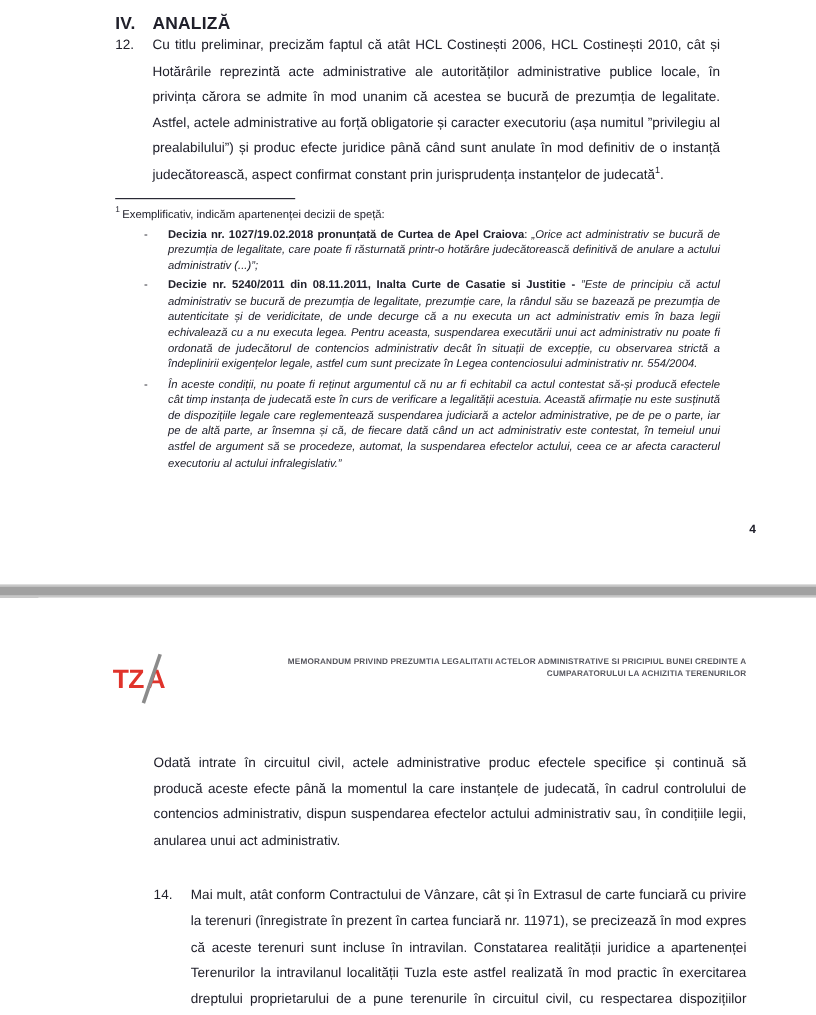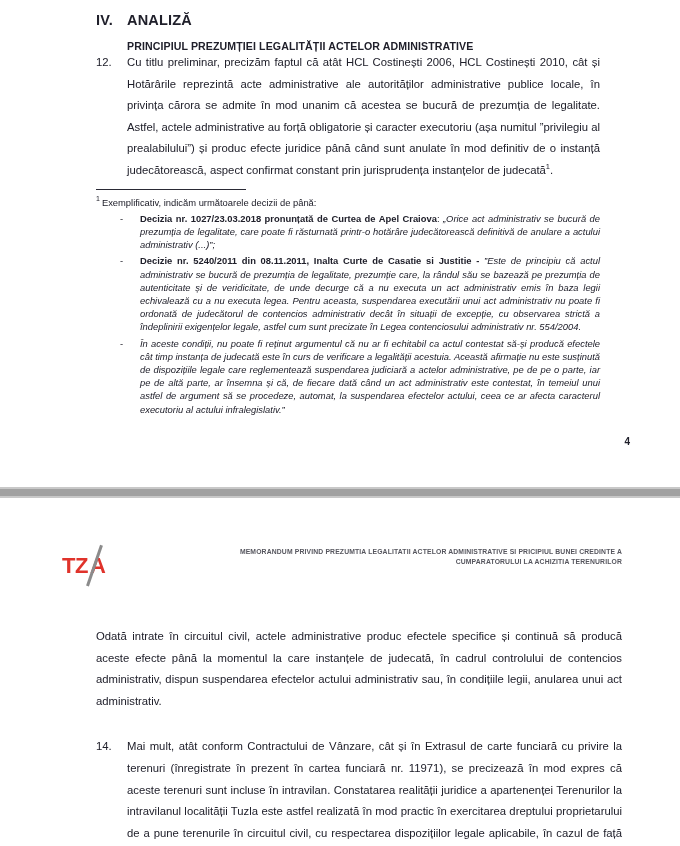--- a/index.html
+++ b/index.html
@@ -5,21 +5,21 @@
   html, body { margin: 0; padding: 0; }
   body {
     width: 680px; height: 846px;
     background: #ffffff;
     font-family: "Liberation Sans", sans-serif;
     color: #20202b;
     overflow: hidden;
   }
   .sheet { position: relative; background: #ffffff; overflow: hidden; }
   #sheet1 { height: 487px; }
-  #sheet2 { height: 348px; }
+  #sheet2 { height: 348px; margin-left: 32px; }
   #page-break-band {
     height: 11px;
     box-sizing: border-box;
     background: #a1a1a1;
     border-top: 2px solid #c8c8c8;
     border-bottom: 2px solid #c8c8c8;
   }
   .content { padding: 0 80px 0 96px; }
 
   .heading-row { display: flex; margin-top: 12px; font-weight: bold; font-size: 14.5px; letter-spacing: 0.2px; }
@@ -61,34 +61,33 @@
 <body>
 
 <div class="sheet" id="sheet1">
   <div class="content">
 
     <div class="heading-row">
       <span class="heading-num">IV.</span>
       <span>ANALIZĂ</span>
     </div>
 
-    <div class="subtitle">PRINCIPIUL PREZUMȚIEI LEGALITĂȚII ACTELOR ADMINISTRATIVE</div>
 
     <div class="para">
       <span class="para-num">12.</span>
       <span class="para-text"><span>Cu titlu preliminar, precizăm faptul că atât HCL Costinești 2006, HCL Costinești 2010, cât și Hotărârile reprezintă acte administrative ale autorităților administrative publice locale, în privința cărora se admite în mod unanim că acestea se bucură de prezumția de legalitate. Astfel, actele administrative au forță obligatorie și caracter executoriu (așa numitul ”privilegiu al prealabilului”) și produc efecte juridice până când sunt anulate în mod definitiv de o instanță judecătorească, aspect confirmat constant prin jurisprudența instanțelor de judecată</span><sup class="fn-ref">1</sup><span>.</span></span>
     </div>
 
     <div class="fn-rule"></div>
 
-    <div class="fn-intro"><sup class="fn-marker">1</sup><span>Exemplificativ, indicăm următoarele decizii de până:</span></div>
+    <div class="fn-intro"><sup class="fn-marker">1</sup><span>Exemplificativ, indicăm apartenenței decizii de speță:</span></div>
 
     <div class="fn-item">
       <span class="fn-dash">-</span>
-      <span class="fn-body"><span class="fn-bold">Decizia nr. 1027/23.03.2018 pronunțată de Curtea de Apel Craiova</span><span>: </span><span class="fn-italic">„Orice act administrativ se bucură de prezumția de legalitate, care poate fi răsturnată printr-o hotărâre judecătorească definitivă de anulare a actului administrativ (...)”;</span></span>
+      <span class="fn-body"><span class="fn-bold">Decizia nr. 1027/19.02.2018 pronunțată de Curtea de Apel Craiova</span><span>: </span><span class="fn-italic">„Orice act administrativ se bucură de prezumția de legalitate, care poate fi răsturnată printr-o hotărâre judecătorească definitivă de anulare a actului administrativ (...)”;</span></span>
     </div>
 
     <div class="fn-item">
       <span class="fn-dash">-</span>
       <span class="fn-body"><span class="fn-bold">Decizie nr. 5240/2011 din 08.11.2011, Inalta Curte de Casatie si Justitie - </span><span></span><span class="fn-italic">”Este de principiu că actul administrativ se bucură de prezumția de legalitate, prezumție care, la rândul său se bazează pe prezumția de autenticitate și de veridicitate, de unde decurge că a nu executa un act administrativ emis în baza legii echivalează cu a nu executa legea. Pentru aceasta, suspendarea executării unui act administrativ nu poate fi ordonată de judecătorul de contencios administrativ decât în situații de excepție, cu observarea strictă a îndeplinirii exigențelor legale, astfel cum sunt precizate în Legea contenciosului administrativ nr. 554/2004.</span></span>
     </div>
 
     <div class="fn-item">
       <span class="fn-dash">-</span>
       <span class="fn-body"><span class="fn-bold"></span><span></span><span class="fn-italic">În aceste condiții, nu poate fi reținut argumentul că nu ar fi echitabil ca actul contestat să-și producă efectele cât timp instanța de judecată este în curs de verificare a legalității acestuia. Această afirmație nu este susținută de dispozițiile legale care reglementează suspendarea judiciară a actelor administrative, pe de pe o parte, iar pe de altă parte, ar însemna și că, de fiecare dată când un act administrativ este contestat, în temeiul unui astfel de argument să se procedeze, automat, la suspendarea efectelor actului, ceea ce ar afecta caracterul executoriu al actului infralegislativ.”</span></span>

